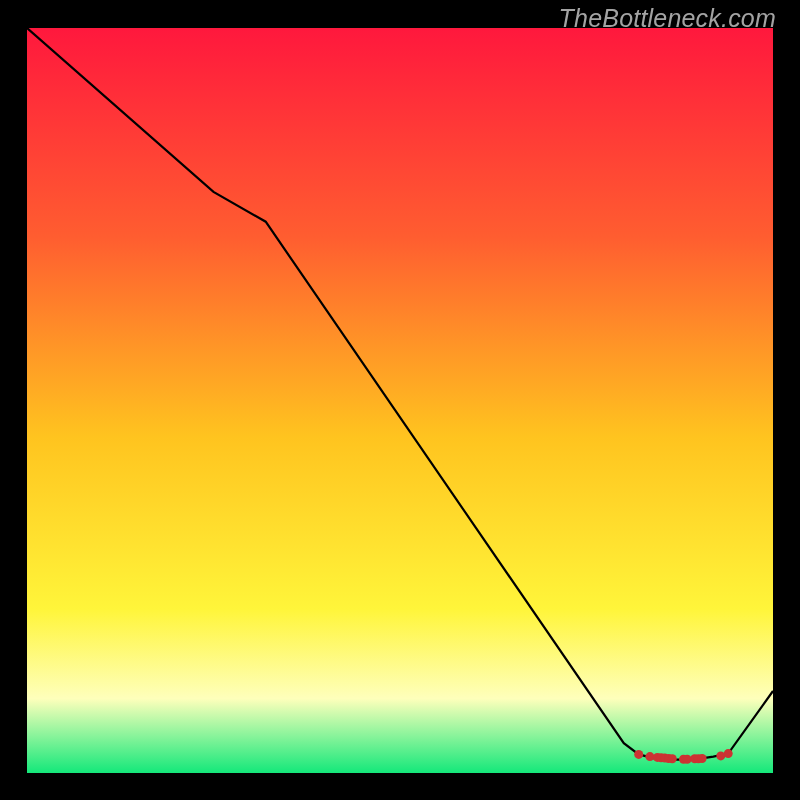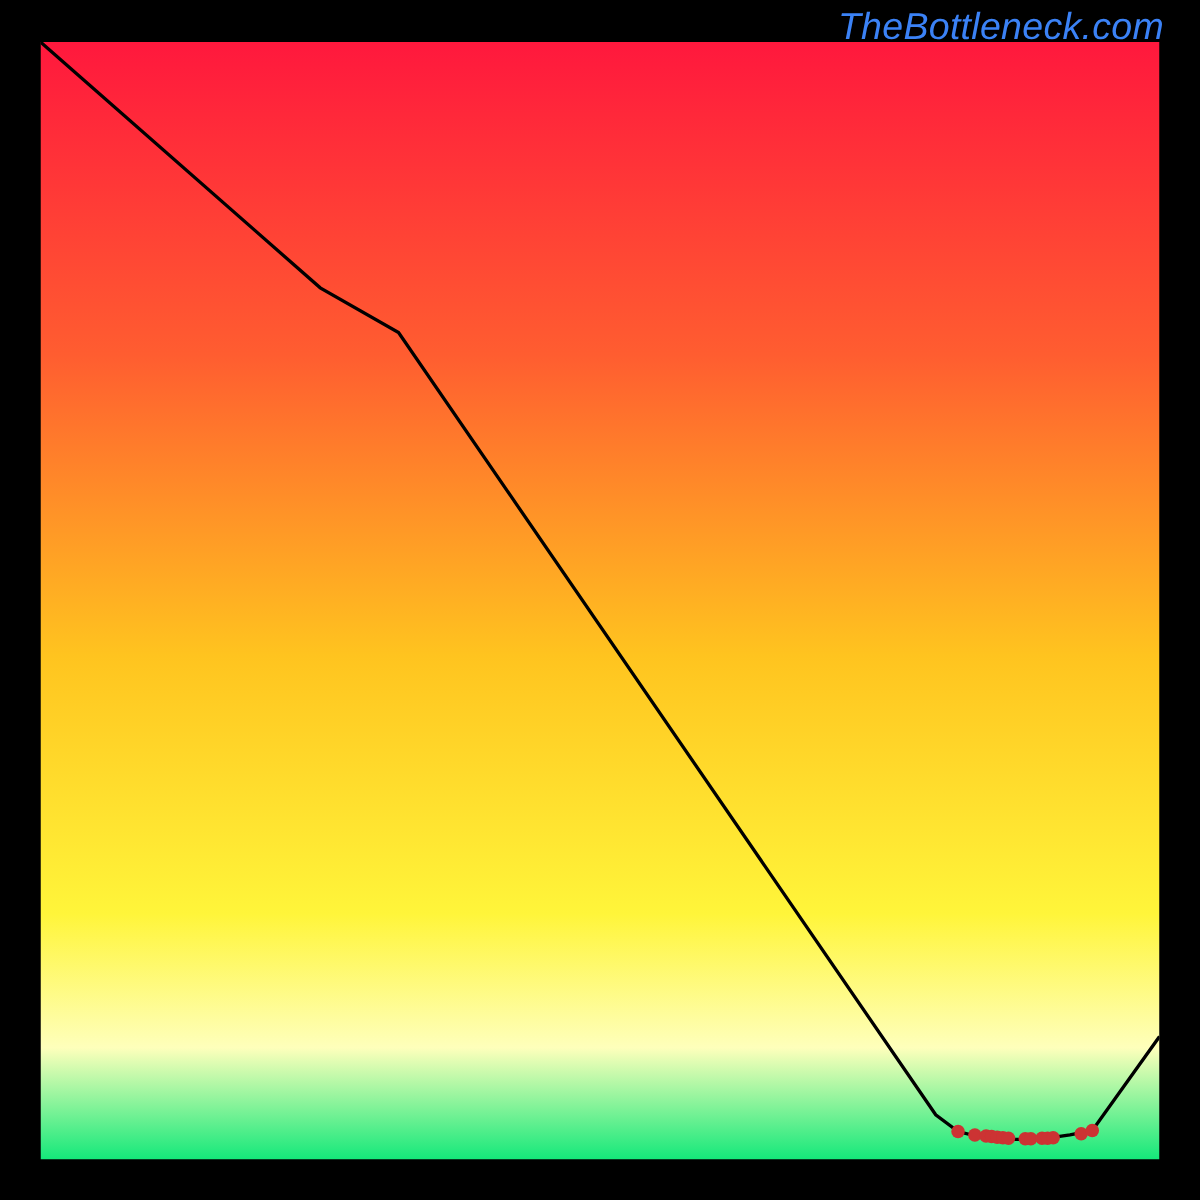--- a/index.html
+++ b/index.html
@@ -7,21 +7,21 @@
   .frame {
     width: 800px;
     height: 800px;
     background: #000;
     position: relative;
   }
   .watermark {
     position: absolute;
     top: 4px;
     right: 24px;
-    color: #3b82f6;
+    color: #a3a3a3;
     font-family: Arial, Helvetica, sans-serif;
     font-size: 25px;
     font-style: italic;
     letter-spacing: 0.2px;
     user-select: none;
   }
   .plot {
     position: absolute;
     left: 27px;
     top: 28px;

